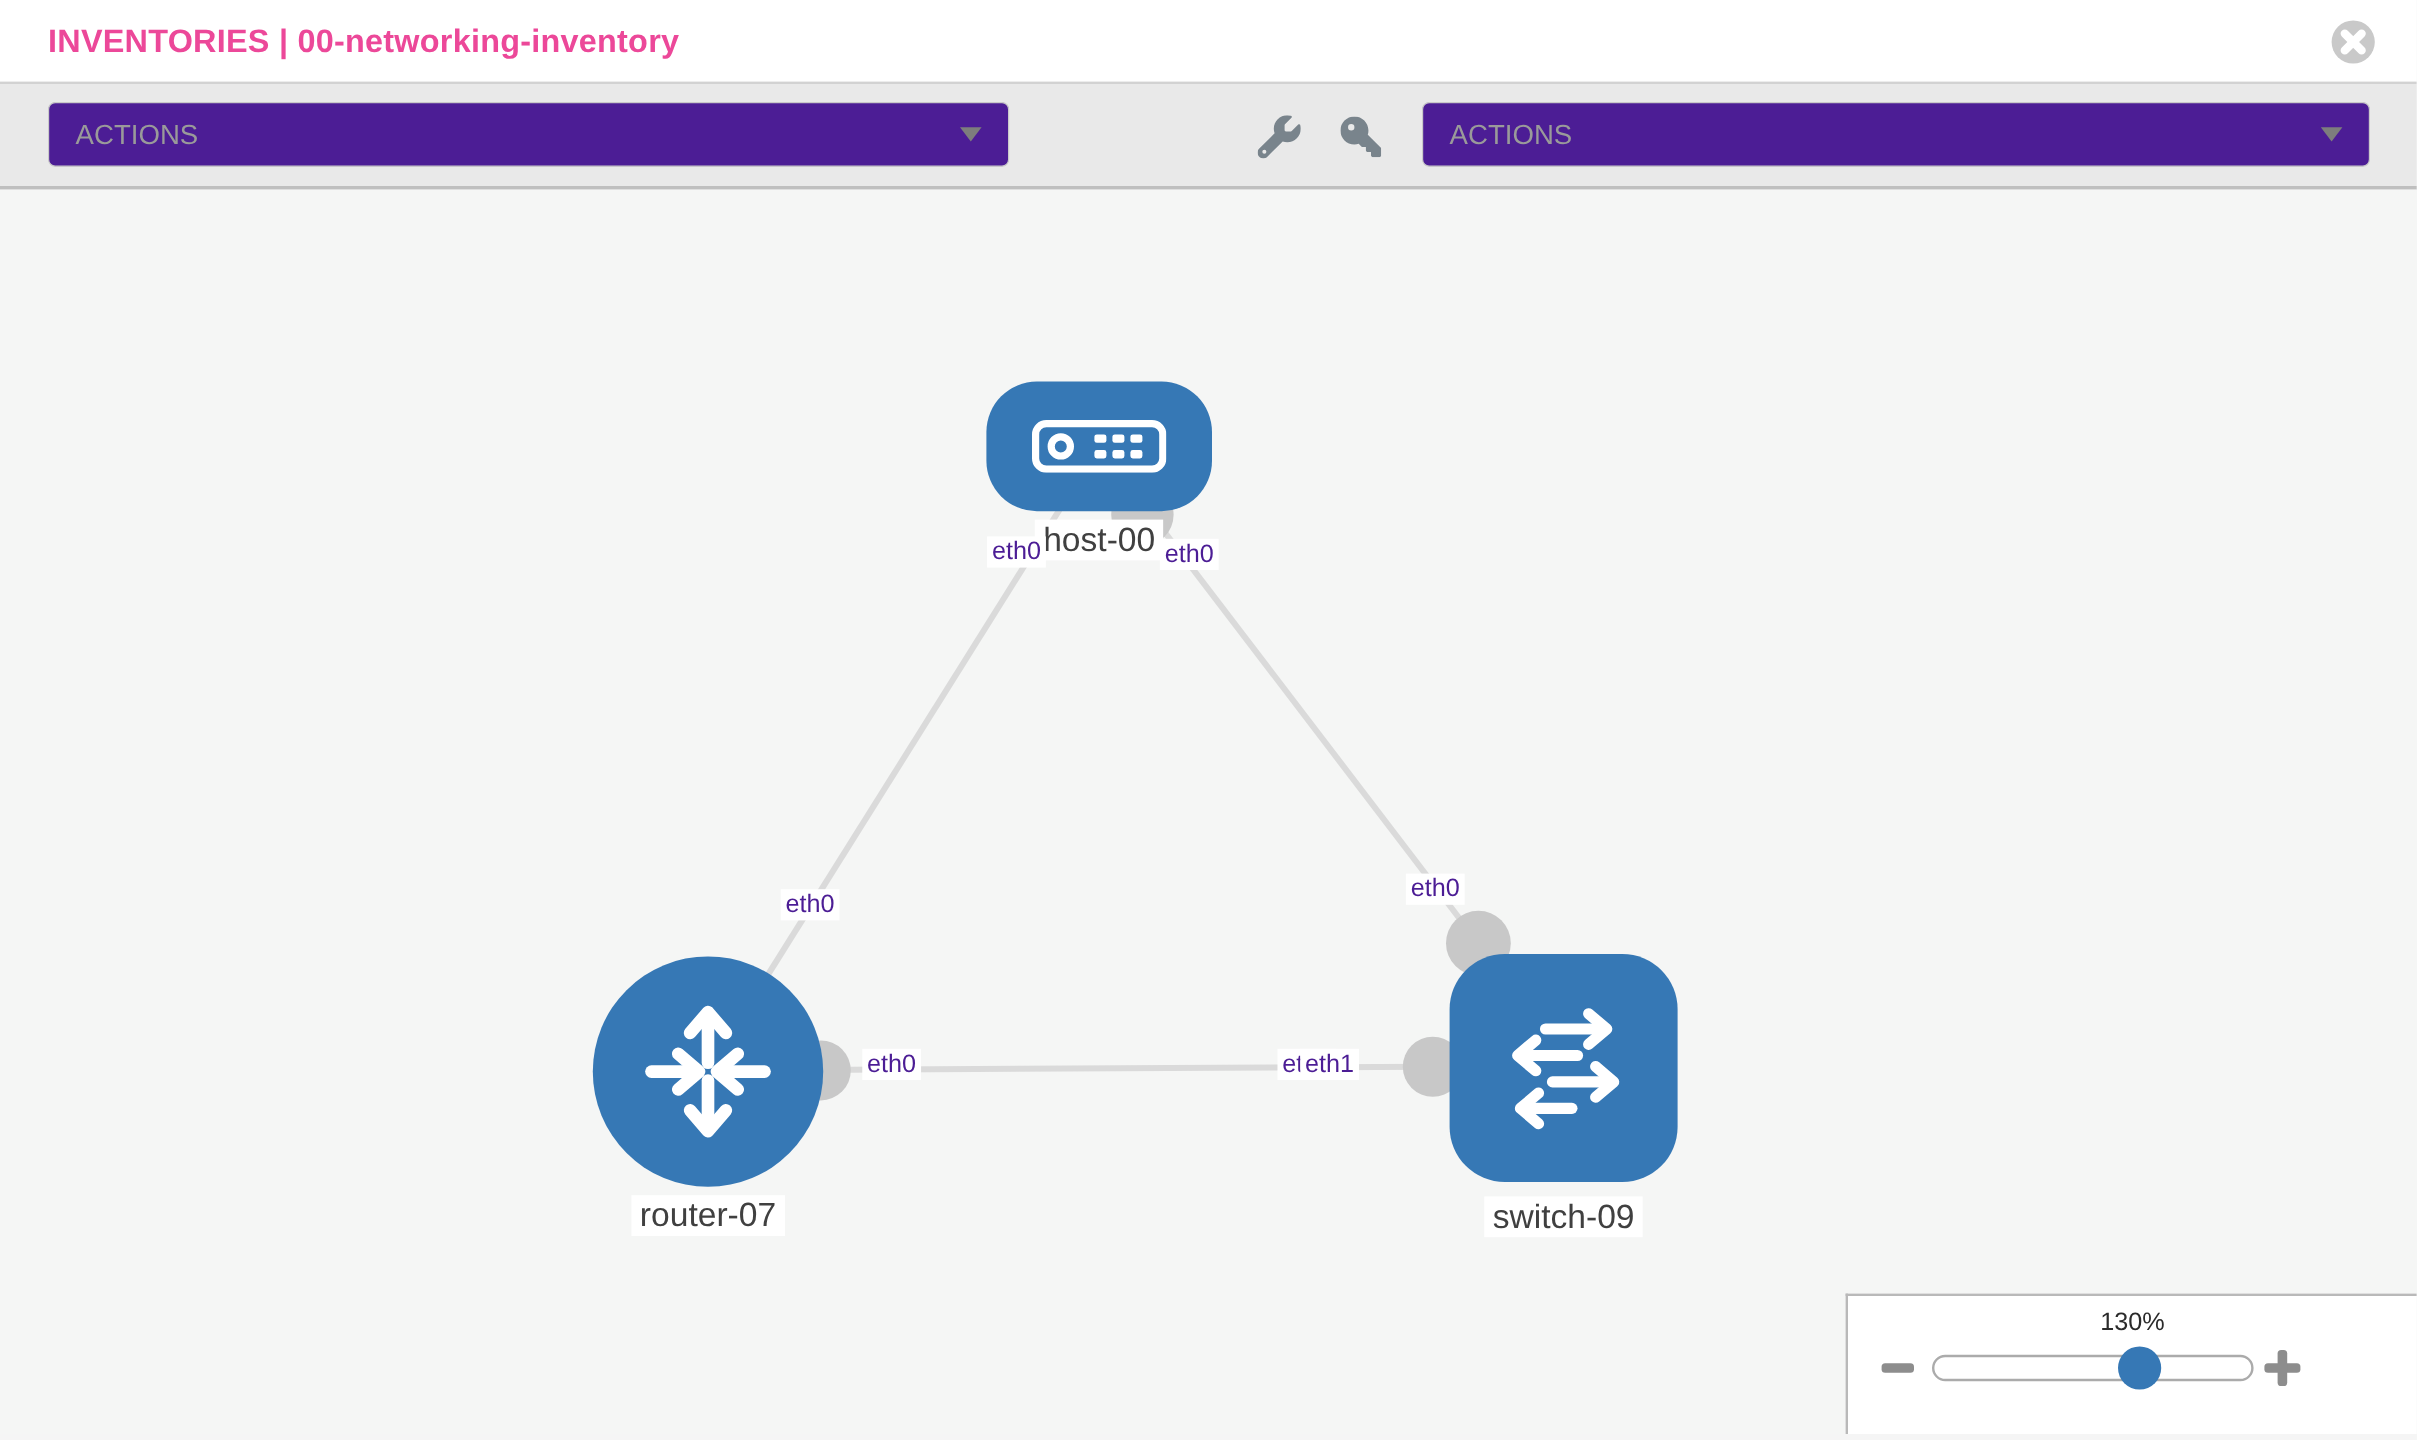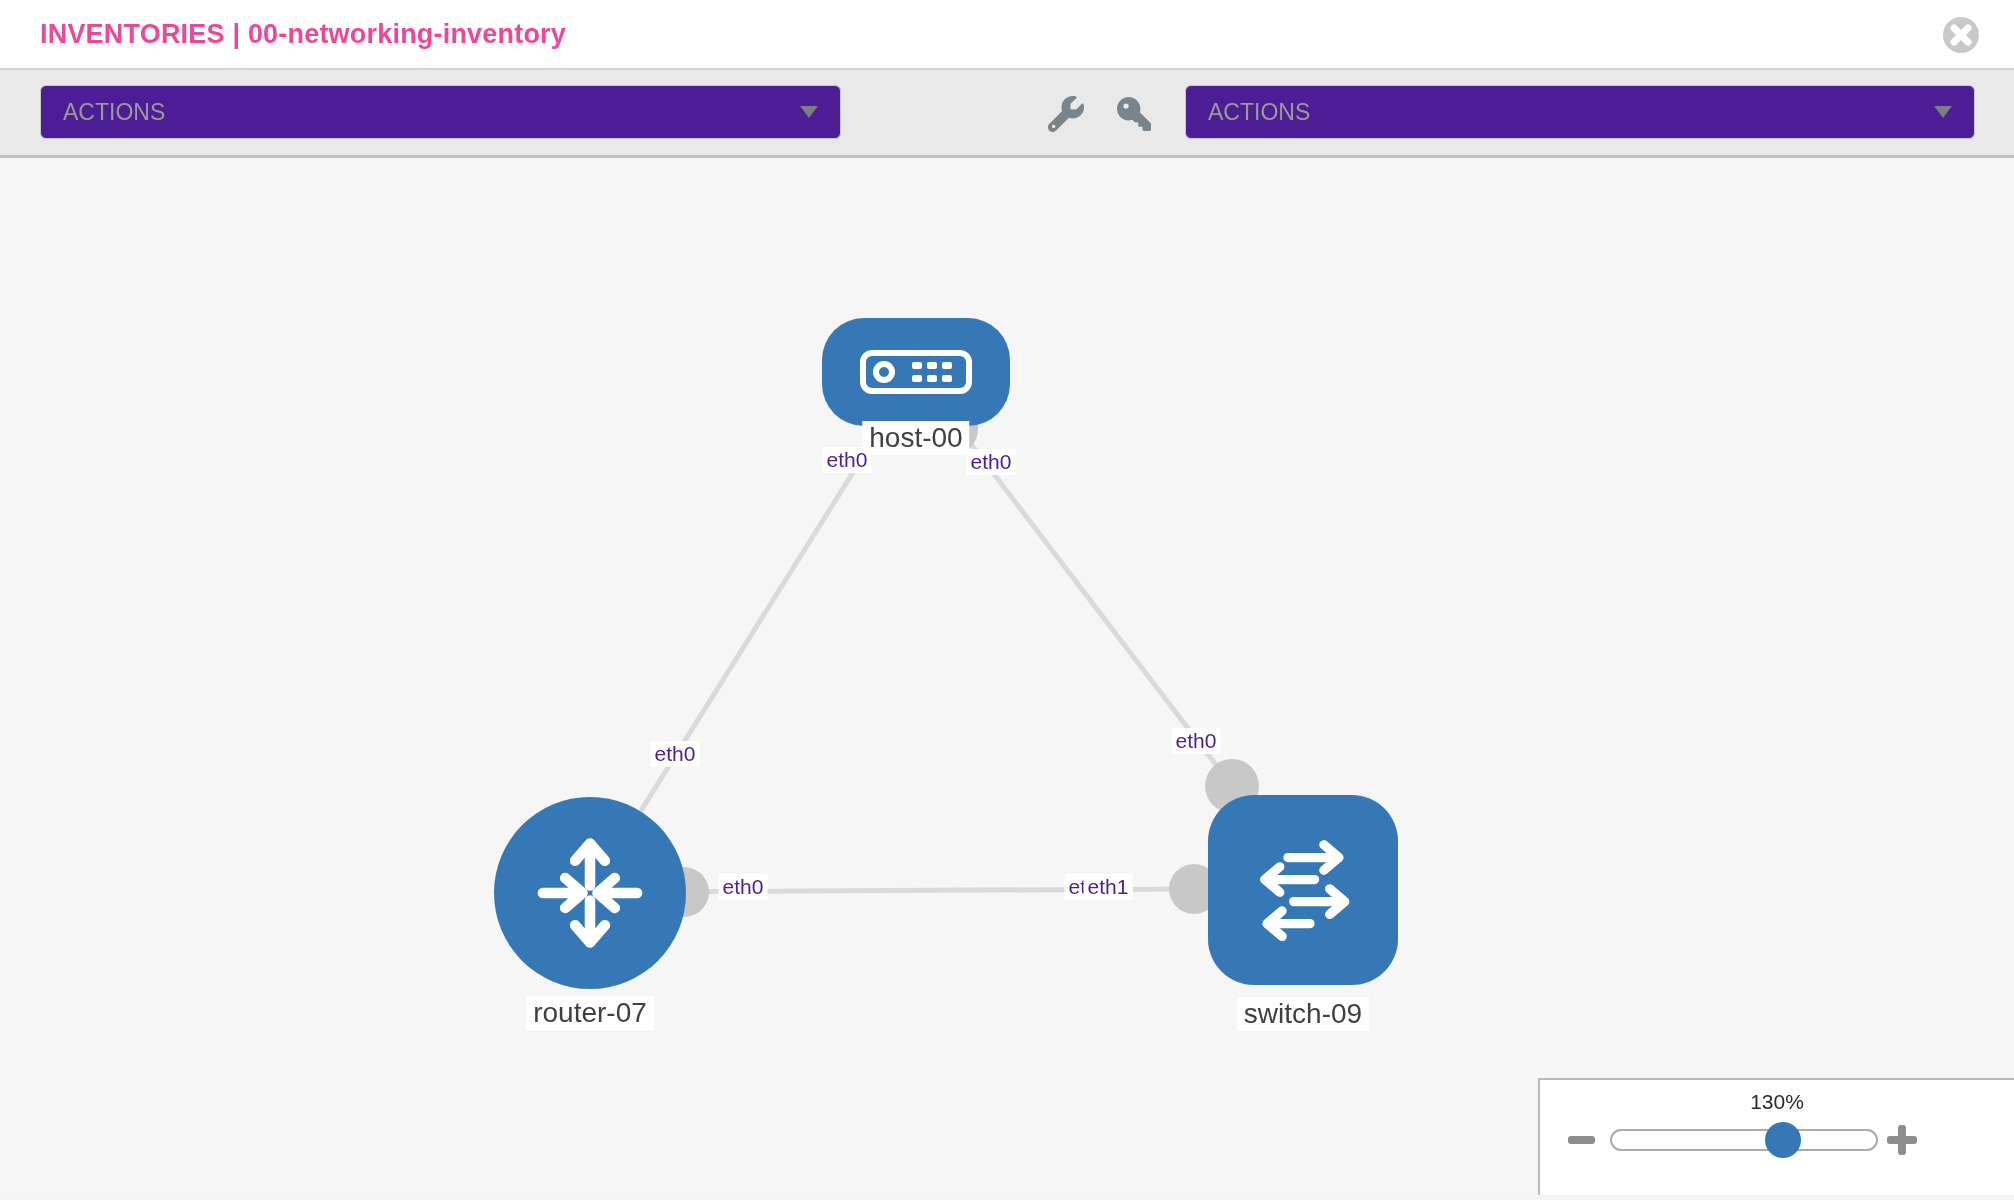--- a/index.html
+++ b/index.html
@@ -33,21 +33,21 @@
   .canvas { position:relative; width:2014px; height:1037px; background:#f5f6f5; }
   .linklayer { position:absolute; left:0; top:0; }
 
   .node { position:absolute; background:#3678b5; display:flex; align-items:center; justify-content:center; cursor:pointer; }
   .node-host   { left:822px; top:160px; width:188px; height:108px; border-radius:42px; }
   .node-router { left:494px; top:639px; width:192px; height:192px; border-radius:50%; }
   .node-switch { left:1208px; top:637px; width:190px; height:190px; border-radius:46px; }
 
   .node-label { position:absolute; transform:translate(-50%,-50%); background:#fff;
                 color:#404040; font-size:28px; padding:1px 7px; white-space:nowrap; }
-  .lbl-host   { left:916px;  top:280px; }
+  .lbl-host   { left:916px;  top:292px; }
   .lbl-router { left:590px;  top:855px; }
   .lbl-switch { left:1303px; top:856px; }
 
   .iface-label { position:absolute; transform:translate(-50%,-50%); background:#fff;
                  color:#4c1d95; font-size:21px; padding:1px 4px; white-space:nowrap; }
   .if-host-left  { left:847px;  top:302px; }
   .if-host-right { left:991px;  top:304px; }
   .if-diag-left  { left:675px;  top:596px; }
   .if-diag-right { left:1196px; top:583px; }
   .if-horiz-left { left:743px;  top:729px; }

